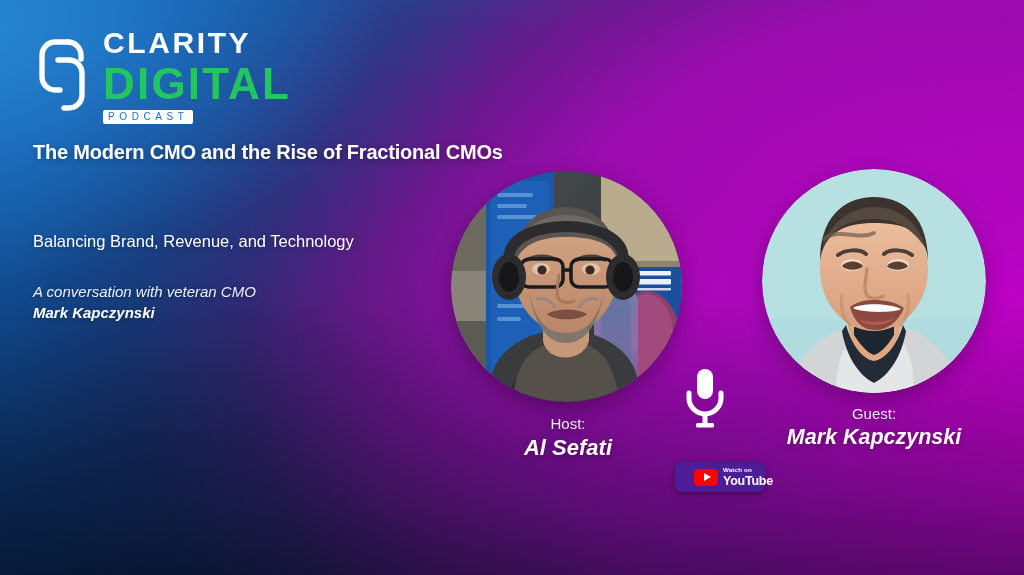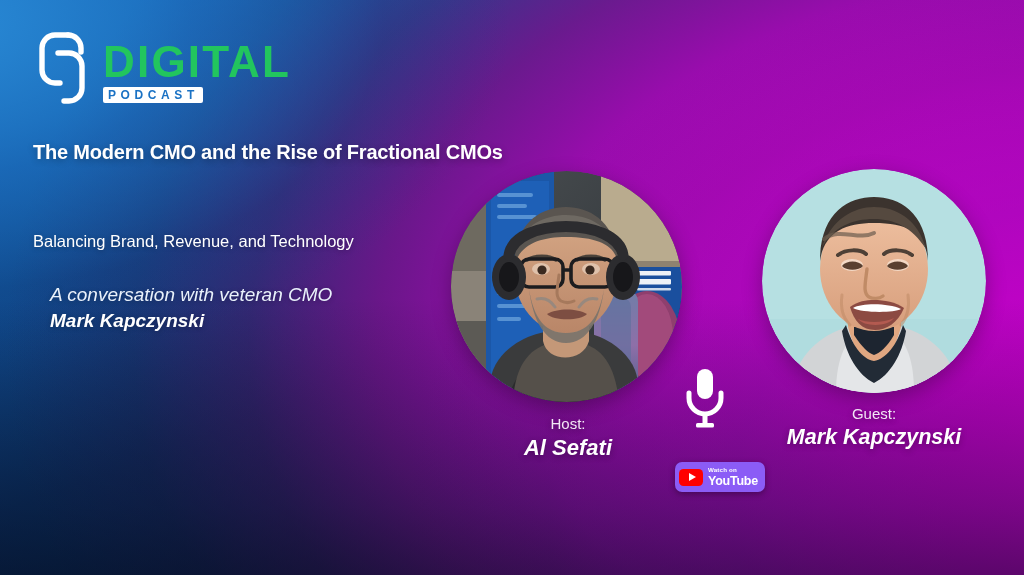--- a/index.html
+++ b/index.html
@@ -67,39 +67,39 @@
   }
   .logo-digital {
     color:#22c55e; font-size:44px; font-weight:800; line-height:1.0;
     letter-spacing:2.2px; margin-top:5px;
   }
   .logo-podcast-bar {
     margin-top:3px; background:#fff; border-radius:2px;
     padding:2px 4px 2px 5px; display:inline-block;
   }
   .logo-podcast {
-    color:#1a72c4; font-size:12px; font-weight:700; letter-spacing:4.6px;
+    color:#1a72c4; font-size:10px; font-weight:400; letter-spacing:4.6px;
     line-height:1; display:block;
   }
 
   
   .title {
     position:absolute; left:33px; top:140px; width:470px;
     color:#fff; font-size:20px; font-weight:800; line-height:1.24;
     letter-spacing:-0.2px;
     text-shadow:0 2px 7px rgba(0,0,0,0.30);
   }
   .subtitle {
     position:absolute; left:33px; top:231px; width:360px;
     color:#fff; font-size:16.5px; font-weight:400; line-height:1.32;
     text-shadow:0 1px 5px rgba(0,0,0,0.28);
   }
   .kicker {
-    position:absolute; left:50px; top:282px; width:400px;
-    color:#e9f1fb; font-size:19px; font-style:italic; font-weight:400;
+    position:absolute; left:33px; top:282px; width:400px;
+    color:#e9f1fb; font-size:15px; font-style:italic; font-weight:400;
     line-height:1.38;
     text-shadow:0 1px 5px rgba(0,0,0,0.26);
   }
   .kicker .guest-strong { display:block; font-weight:800; font-style:italic; color:#fff; }
 
   
   .photo { position:absolute; border-radius:50%; overflow:hidden; }
   .photo-host { left:451px; top:171px; width:231px; height:231px;
     box-shadow:0 6px 20px rgba(0,0,0,0.30); }
   .photo-guest { left:762px; top:169px; width:224px; height:224px;
@@ -118,22 +118,22 @@
     position:absolute; left:745px; top:405px; width:258px; text-align:center;
     text-shadow:0 2px 6px rgba(0,0,0,0.30);
   }
   .role { color:#f2e6f5; font-size:15px; font-weight:400; line-height:1.25; }
   .person { color:#fff; font-size:22px; font-weight:800; line-height:1.3;font-style:italic; }
   .name-guest .person { font-size:21.5px; }
 
   
   .badges { position:absolute; left:675px; top:462px; display:flex; flex-direction:column; gap:5px; }
   .badge {
-    width:90px; height:30px; background:#8b5cf6; border-radius:7px;
-    display:flex; align-items:center; gap:5px; padding:0 4px;
+    width:90px; height:30px; background:#4c1d95; border-radius:7px;
+    display:flex; align-items:center; gap:5px; padding:0 19px;
     box-shadow:0 2px 6px rgba(0,0,0,0.35);
   }
   .badge-txt { display:flex; flex-direction:column; line-height:1; }
   .badge-small { color:#fff; font-size:6.2px; font-weight:600; letter-spacing:0.15px; }
   .badge-big { color:#fff; font-size:12.5px; font-weight:700; letter-spacing:-0.25px; margin-top:1.5px; }
   .yt-icon { width:24px; height:17px; background:#ff0000; border-radius:4.5px;
     display:flex; align-items:center; justify-content:center; flex:none; }
   .yt-icon i { width:0; height:0; border-left:7px solid #fff;
     border-top:4.5px solid transparent; border-bottom:4.5px solid transparent;
     margin-left:2px; display:block; }
@@ -152,20 +152,21 @@
 
   <div class="logo">
     <div class="logo-mark">
       <svg viewBox="0 0 56 84" xmlns="http://www.w3.org/2000/svg">
         <path d="M34 9 H21 C13.8 9 8 14.8 8 22 V44 C8 51.2 13.8 57 21 57 H26" fill="none" stroke="#ffffff" stroke-width="5.4" stroke-linecap="round"></path>
         <path d="M24 27 H35 C42.2 27 48 32.8 48 40 V62 C48 69.2 42.2 75 35 75 H30" fill="none" stroke="#ffffff" stroke-width="5.4" stroke-linecap="round"></path>
         <path d="M34 9 C41.2 9 47 14.8 47 22 V26" fill="none" stroke="#ffffff" stroke-width="5.4" stroke-linecap="round"></path>
       </svg>
     </div>
     <div class="logo-text">
+      <div class="logo-clarity">CLARITY</div>
       <div class="logo-digital">DIGITAL</div>
       <div class="logo-podcast-bar">
         <span class="logo-podcast">PODCAST</span>
       </div>
     </div>
   </div>
 
   <div class="title">The Modern CMO and the Rise of Fractional CMOs</div>
   <div class="subtitle">Balancing Brand, Revenue, and Technology</div>
   <div class="kicker">

